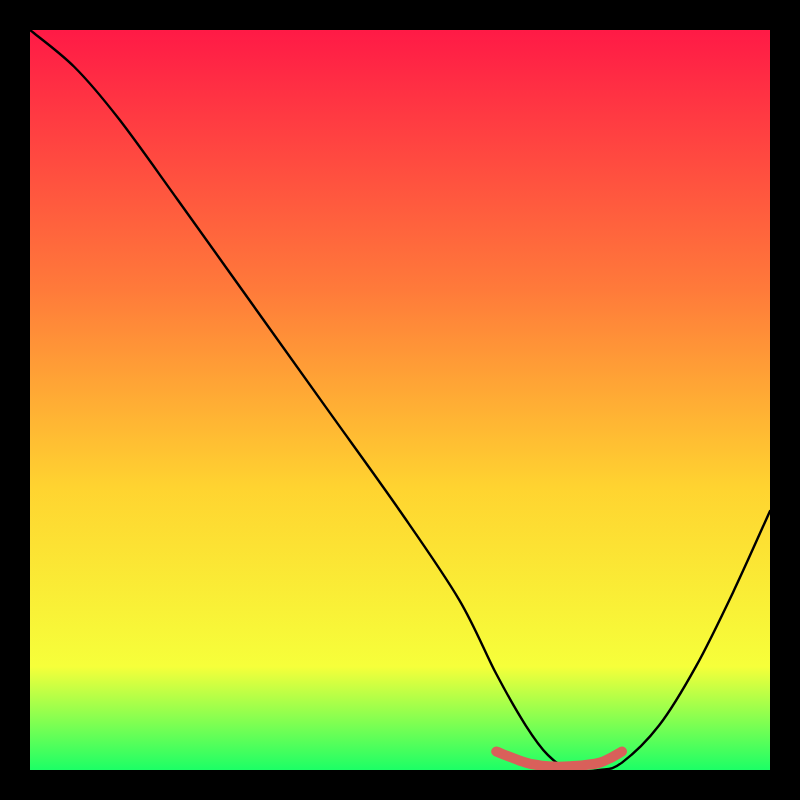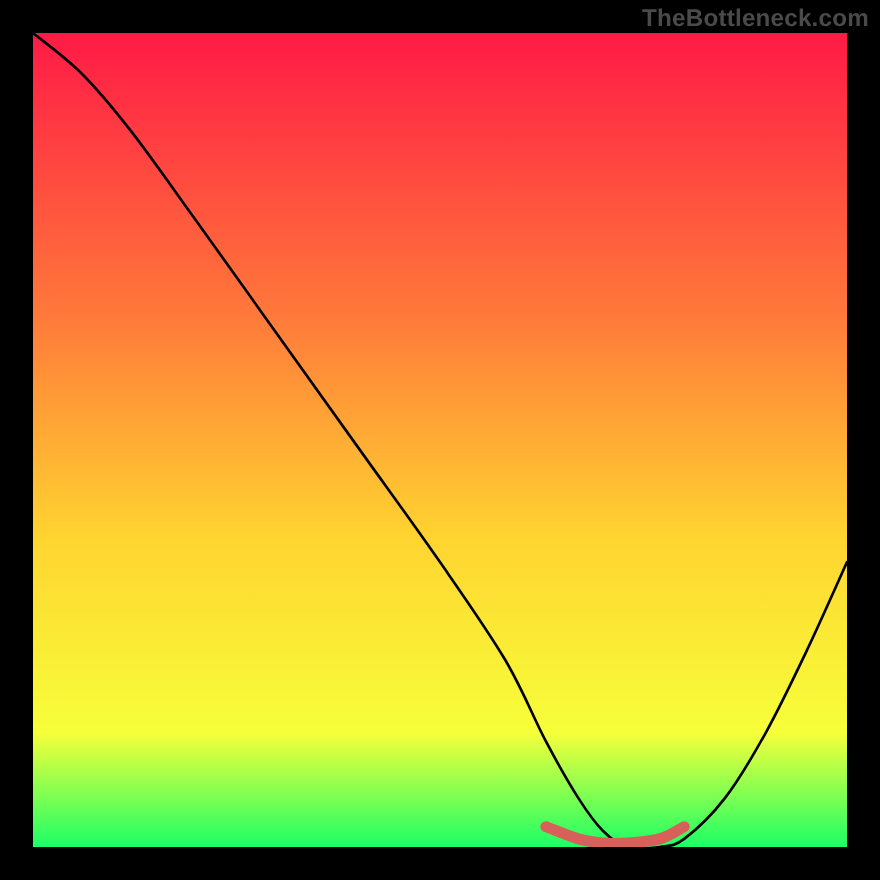--- a/index.html
+++ b/index.html
@@ -38,21 +38,20 @@
     display: block;
     width: 100%;
     height: 100%;
   }
 </style>
 </head>
 <body>
 
 <div class="frame">
 
-  <div class="watermark">TheBottleneck.com</div>
 
   <div class="plot">
     <svg viewBox="0 0 740 740" preserveAspectRatio="none">
       <defs>
         <linearGradient id="bg-grad" x1="0" y1="0" x2="0" y2="1">
           <stop id="g-top" offset="0%" stop-color="#ff1a46"></stop>
           <stop id="g-midupper" offset="35%" stop-color="#ff7a3a"></stop>
           <stop id="g-mid" offset="62%" stop-color="#ffd430"></stop>
           <stop id="g-midlower" offset="86%" stop-color="#f6ff3a"></stop>
           <stop id="g-bottom" offset="100%" stop-color="#1cff66"></stop>

